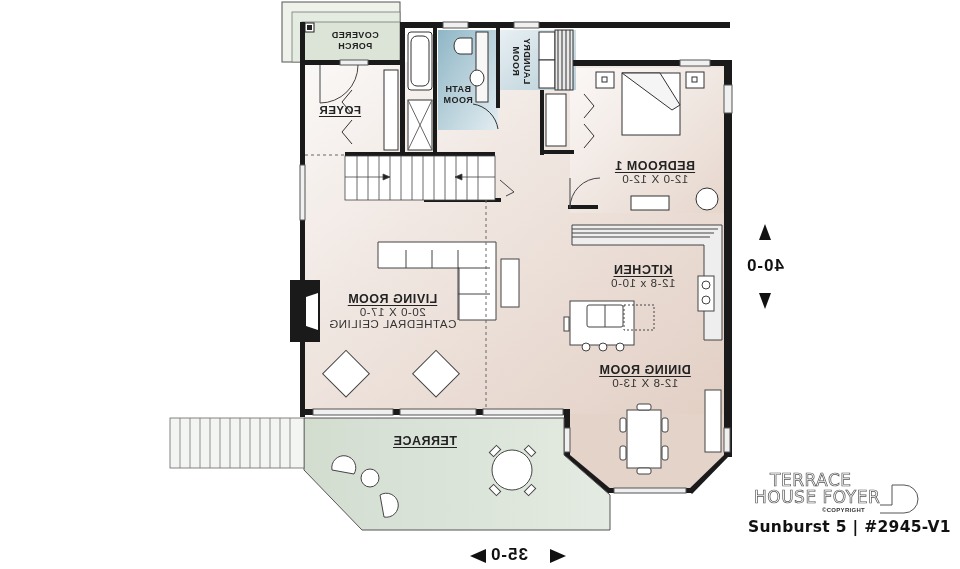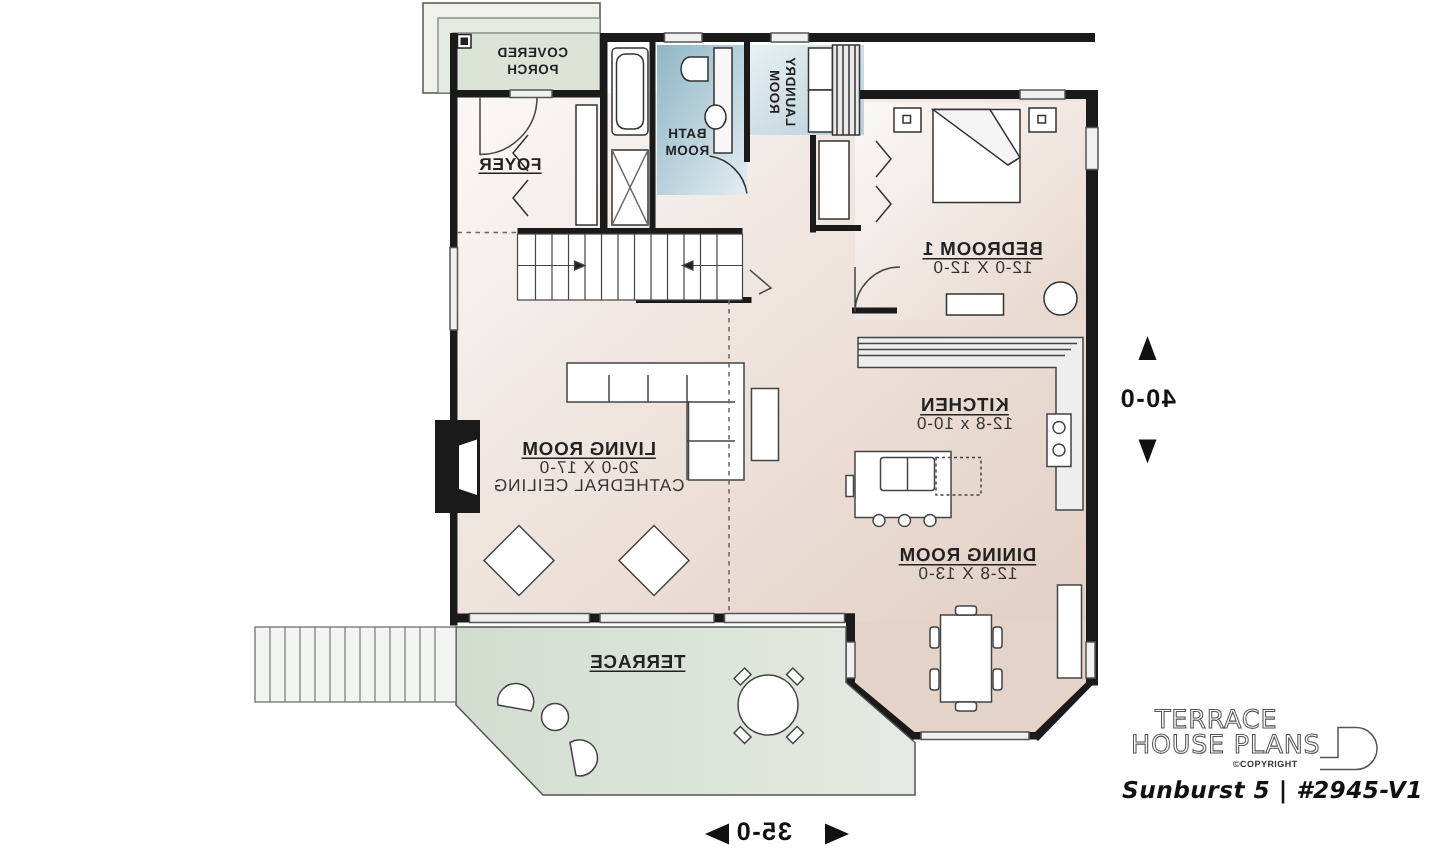--- a/index.html
+++ b/index.html
@@ -5,21 +5,21 @@
   html,body{margin:0;padding:0;background:#ffffff;}
   body{width:960px;height:569px;position:relative;overflow:hidden;font-family:"Liberation Sans","DejaVu Sans",sans-serif;}
   #plan{position:absolute;left:0;top:0;width:960px;height:569px;}
   .mir{position:absolute;transform:scaleX(-1);text-align:center;color:#222;white-space:nowrap;}
   .room-name{font-weight:bold;font-size:12.5px;letter-spacing:0.5px;text-decoration:underline;text-underline-offset:2px;}
   .room-dim{font-size:11.5px;letter-spacing:0.6px;color:#333;}
   .small-name{font-weight:bold;font-size:9px;letter-spacing:0.4px;line-height:11px;}
   .dim-label{position:absolute;font-weight:bold;font-size:17px;color:#111;transform:scaleX(-1);letter-spacing:1px;}
   .logo-line1,.logo-line2{position:absolute;color:#fff;-webkit-text-stroke:0.7px #555;font-size:17px;letter-spacing:0.5px;font-family:"DejaVu Sans",sans-serif;}
   .copyright{position:absolute;font-size:6px;font-weight:bold;color:#333;letter-spacing:0.3px;}
-  .plan-title{position:absolute;font-size:15.5px;font-weight:bold;color:#111;letter-spacing:0.3px;font-family:"DejaVu Sans",sans-serif;font-style:italic;}
+  .plan-title{position:absolute;font-size:15.5px;font-weight:bold;color:#111;letter-spacing:0.3px;font-family:"DejaVu Sans",sans-serif;}
 </style>
 </head>
 <body>
 
 <svg id="plan" viewBox="0 0 960 569" xmlns="http://www.w3.org/2000/svg">
   <defs>
     <linearGradient id="roomGrad" x1="0" y1="0" x2="1" y2="1">
       <stop offset="0" stop-color="#faf8f7"></stop>
       <stop offset="0.35" stop-color="#f1e8e3"></stop>
       <stop offset="1" stop-color="#e2cfc4"></stop>
@@ -284,15 +284,15 @@
 <div class="mir" style="left:590px;top:363px;width:110px;">
   <div class="room-name">DINING ROOM</div>
   <div class="room-dim">12-8 X 13-0</div>
 </div>
 <div class="mir room-name" style="left:390px;top:434px;width:70px;">TERRACE</div>
 
 <div class="dim-label" style="left:746px;top:256px;">40-0</div>
 <div class="dim-label" style="left:490px;top:545px;">35-0</div>
 
 <div class="logo-line1" style="left:770px;top:470px;">TERRACE</div>
-<div class="logo-line2" style="left:754px;top:487px;">HOUSE PLANS</div>
+<div class="logo-line2" style="left:754px;top:487px;">HOUSE FOYER</div>
 <div class="copyright" style="left:822px;top:507px;">©COPYRIGHT</div>
 <div class="plan-title" style="left:748px;top:518px;">Sunburst 5 | #2945-V1</div>
 
 </body></html>

